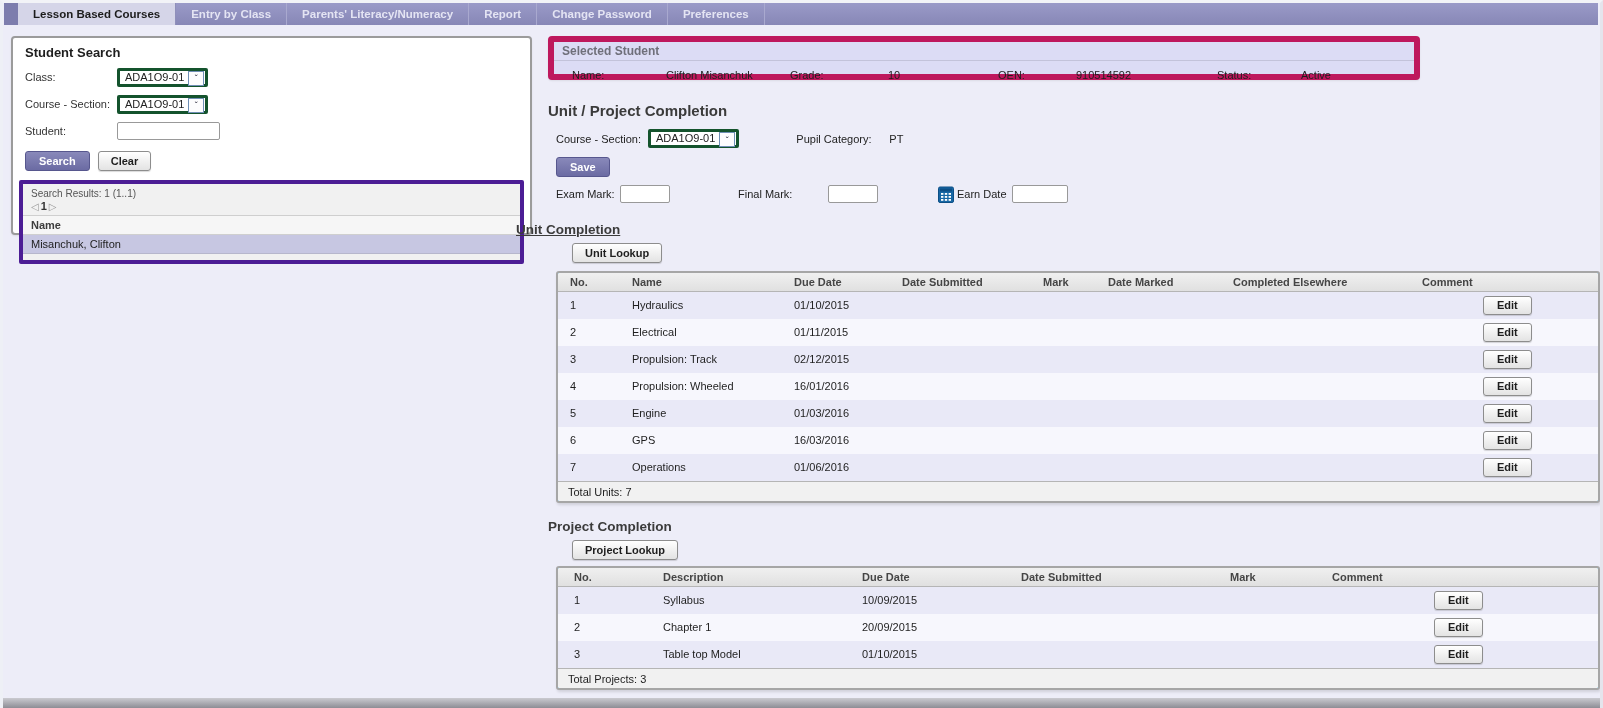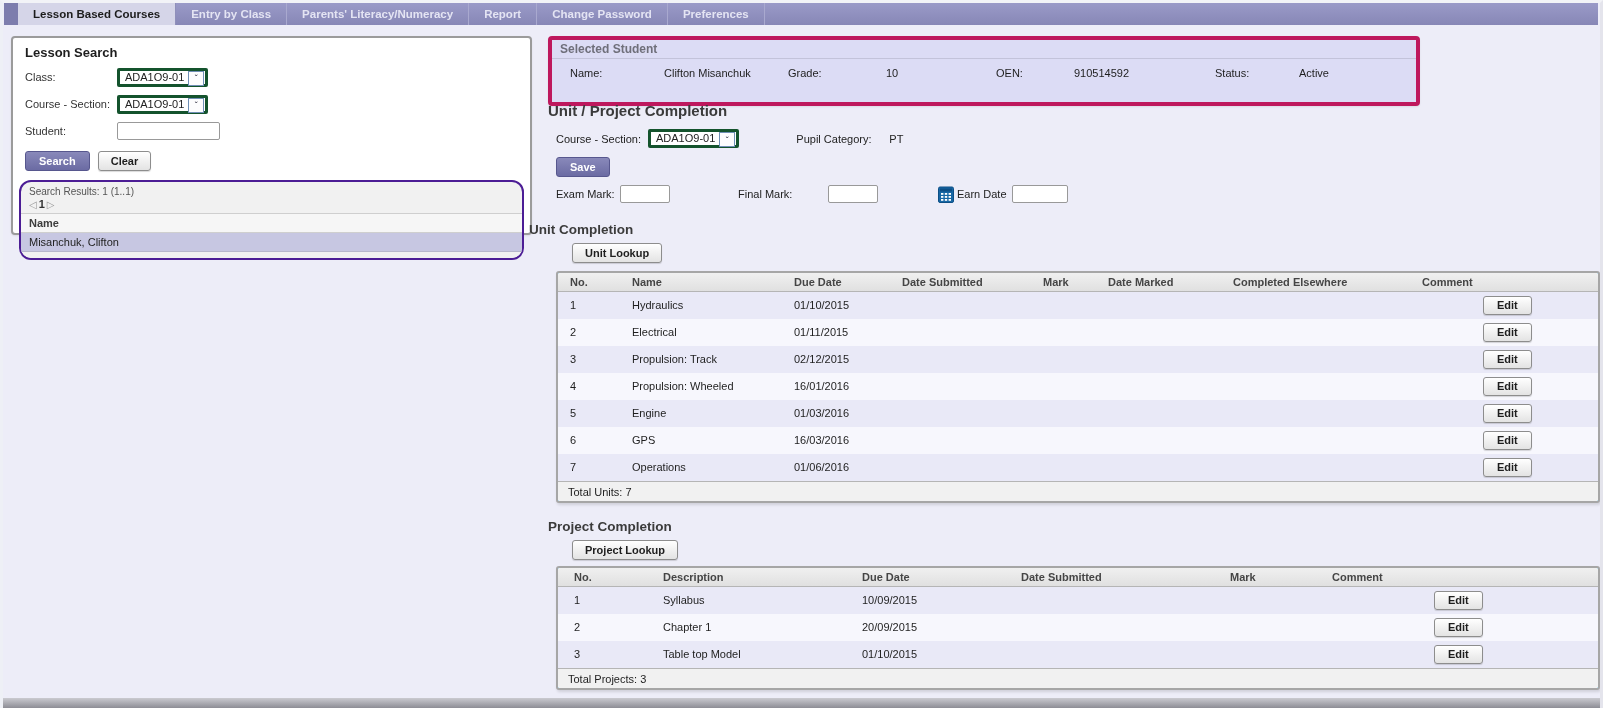--- a/index.html
+++ b/index.html
@@ -33,32 +33,32 @@
 
   .tinput { border:1px solid #999; border-radius:2px; height:18px; font-family:inherit; font-size:11px; padding:0 4px; background:#fff; }
 
   .btn-purple { background:linear-gradient(#8989ba,#6b6ba3); border:1px solid #57578e; color:#fff;
                 font-weight:bold; font-size:11px; border-radius:3px; padding:3px 13px; cursor:pointer; font-family:inherit; }
   .btn-light { background:linear-gradient(#ffffff,#e3e3e3); border:1px solid #8d8d8d; color:#1e1e1e;
                font-weight:bold; font-size:11px; border-radius:3px; padding:3px 12px; cursor:pointer; font-family:inherit;
                box-shadow:0 1px 1px rgba(0,0,0,.15); }
   .btn-row { margin:10px 0 0 6px; display:flex; gap:8px; }
 
-  .results { margin-top:9px; border:2px solid #4c1d95; border-radius:12px; overflow:hidden; background:#f1f1f1; }
+  .results { margin-top:9px; border:4px solid #4c1d95; border-radius:2px; overflow:hidden; background:#f1f1f1; }
   .results-head { padding:4px 8px 1px 8px; font-size:10px; color:#555; }
   .pager { padding:0 8px 3px 8px; font-size:10px; color:#999; display:flex; align-items:center; gap:2px; }
   .pager .pg { color:#333; font-weight:bold; font-size:11px; }
   .res-name-head { background:#f6f6f6; border-top:1px solid #cfcfcf; border-bottom:1px solid #cfcfcf;
                    font-weight:bold; color:#3d3d3d; padding:3px 8px; }
   .res-row-sel { background:#c7c7e2; color:#222; padding:3px 8px; border-bottom:1px solid #b7b7cc; }
   .res-foot { height:6px; background:#f1f1f1; }
 
   
-  .sel-student { position:absolute; left:545px; top:33px; width:872px; height:70px; background:#dcdcf5;
-                 border:4px solid #be185d; border-radius:4px; box-shadow:0 1px 2px rgba(0,0,0,.08); }
+  .sel-student { position:absolute; left:545px; top:33px; width:872px; height:44px; background:#dcdcf5;
+                 border:6px solid #be185d; border-radius:4px; box-shadow:0 1px 2px rgba(0,0,0,.08); }
   .sel-title { font-weight:bold; color:#6f6f7a; font-size:12px; padding:2px 8px 2px 8px; border-bottom:1px solid #c3c3da; }
   .sel-fields { display:grid; grid-template-columns:94px 124px 98px 110px 78px 141px 84px auto;
                 padding:8px 0 0 18px; color:#1e1e1e; }
 
   
   .h-main { position:absolute; left:545px; top:99px; font-size:15px; font-weight:bold; color:#3b3b3b; }
   .h-sub  { position:absolute; font-size:13.5px; font-weight:bold; color:#3b3b3b; }
 
   .row-course { position:absolute; left:553px; top:126px; display:flex; align-items:center; }
   .row-course .l1 { width:92px; }
@@ -108,21 +108,21 @@
     <div class="tab active">Lesson Based Courses</div>
     <div class="tab">Entry by Class</div>
     <div class="tab">Parents' Literacy/Numeracy</div>
     <div class="tab">Report</div>
     <div class="tab">Change Password</div>
     <div class="tab">Preferences</div>
     <div class="nav-fill"></div>
   </div>
 
   <div class="panel">
-    <h2>Lesson Search</h2>
+    <h2>Student Search</h2>
 
     <div class="form-row">
       <span class="lbl">Class:</span>
       <span class="wselect">
         <span class="wsel-text">ADA1O9-01</span>
         <span class="wsel-btn">ˇ</span>
       </span>
     </div>
 
     <div class="form-row">
@@ -204,21 +204,21 @@
           <rect x="10.6" y="10" width="2.4" height="1.8"></rect>
         <rect x="3" y="13" width="2.4" height="1.8"></rect>
           <rect x="6.8" y="13" width="2.4" height="1.8"></rect>
           <rect x="10.6" y="13" width="2.4" height="1.8"></rect>
       </g>
     </svg>
     <span class="earn-lbl">Earn Date</span>
     <input class="tinput" style="width: 56px;" value="">
   </div>
 
-  <div class="h-sub" style="left:526px; top:219px;">Unit Completion</div>
+  <div class="h-sub" style="left:513px; top:219px;text-decoration:underline;">Unit Completion</div>
   <button class="btn-light lookup-btn" style="left:553px; top:240px;">Unit Lookup</button>
 
   <div class="dtable" style="top:268px;">
     <div class="thead unit-grid">
       <div>No.</div>
       <div>Name</div>
       <div>Due Date</div>
       <div>Date Submitted</div>
       <div>Mark</div>
       <div>Date Marked</div>

